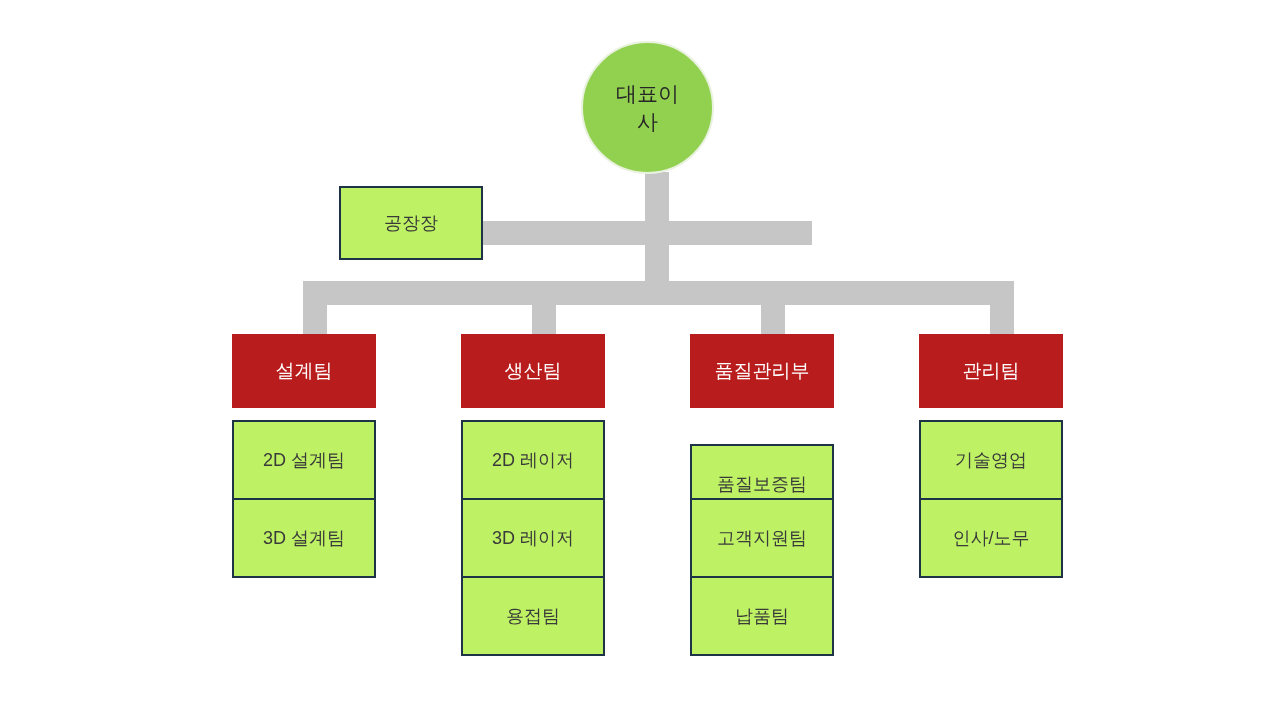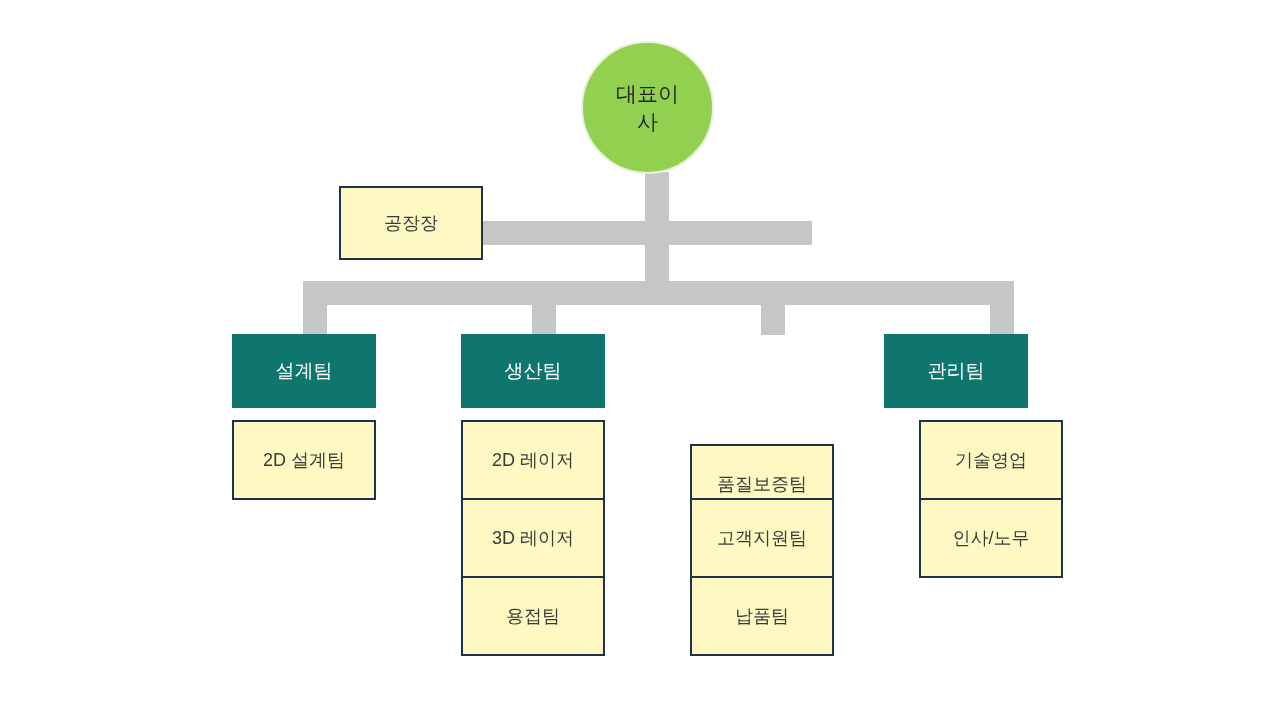--- a/index.html
+++ b/index.html
@@ -26,29 +26,29 @@
     left: 557px; top: 17px;
     width: 133px; height: 133px;
     border-radius: 50%;
     background: #92d050;
     border: 2px solid #e9f2de;
     color: #262626;
     font-size: 21px;
   }
   .box {
     width: 144px;
-    background: #fef9c3;
+    background: #bef264;
     border: 2px solid #1f3346;
     color: #3a3a3a;
     font-size: 18px;
   }
   .staff { height: 74px; top: 162px; }
   .dept {
     height: 74px; top: 310px;
-    background: #0f766e;
+    background: #b91c1c;
     border: none;
     color: #ffffff;
     font-size: 19px;
   }
   .team { height: 80px; }
 </style>
 </head>
 <body>
 
 <div class="canvas">
@@ -68,26 +68,32 @@
   <div class="node box staff" style="left:315px">
     <span>공장장</span>
   </div>
 
   <div class="node box dept" style="left:208px">
     <span>설계팀</span>
   </div>
   <div class="node box dept" style="left:437px">
     <span>생산팀</span>
   </div>
-  <div class="node box dept" style="left:860px">
+  <div class="node box dept" style="left:666px">
+    <span>품질관리부</span>
+  </div>
+  <div class="node box dept" style="left:895px">
     <span>관리팀</span>
   </div>
 
   <div class="node box team" style="left:208px; top:396px">
     <span>2D 설계팀</span>
+  </div>
+  <div class="node box team" style="left:208px; top:474px">
+    <span>3D 설계팀</span>
   </div>
 
   <div class="node box team" style="left:437px; top:396px">
     <span>2D 레이저</span>
   </div>
   <div class="node box team" style="left:437px; top:474px">
     <span>3D 레이저</span>
   </div>
   <div class="node box team" style="left:437px; top:552px">
     <span>용접팀</span>

